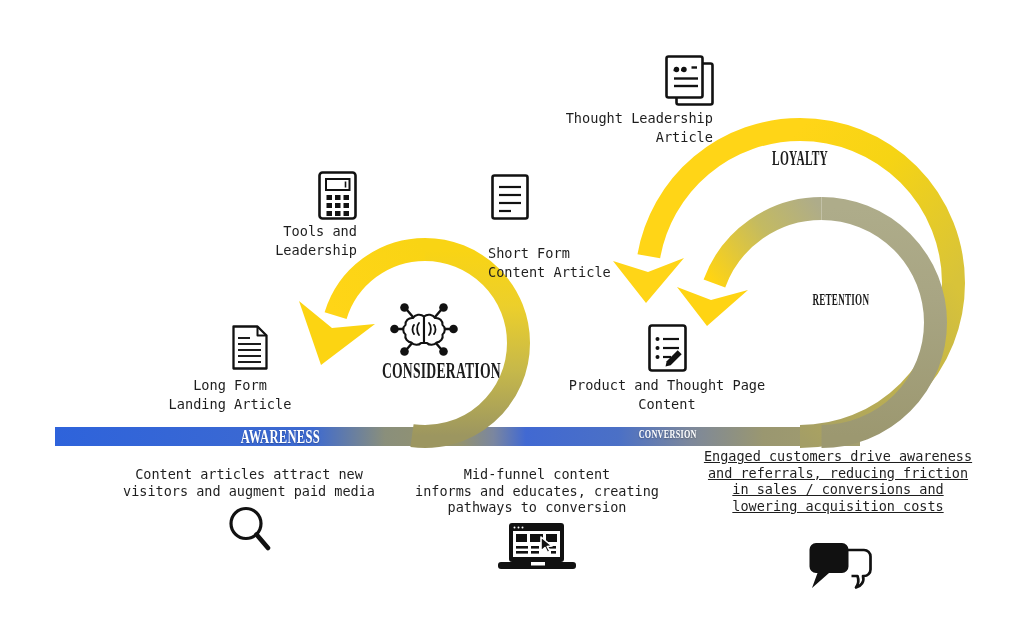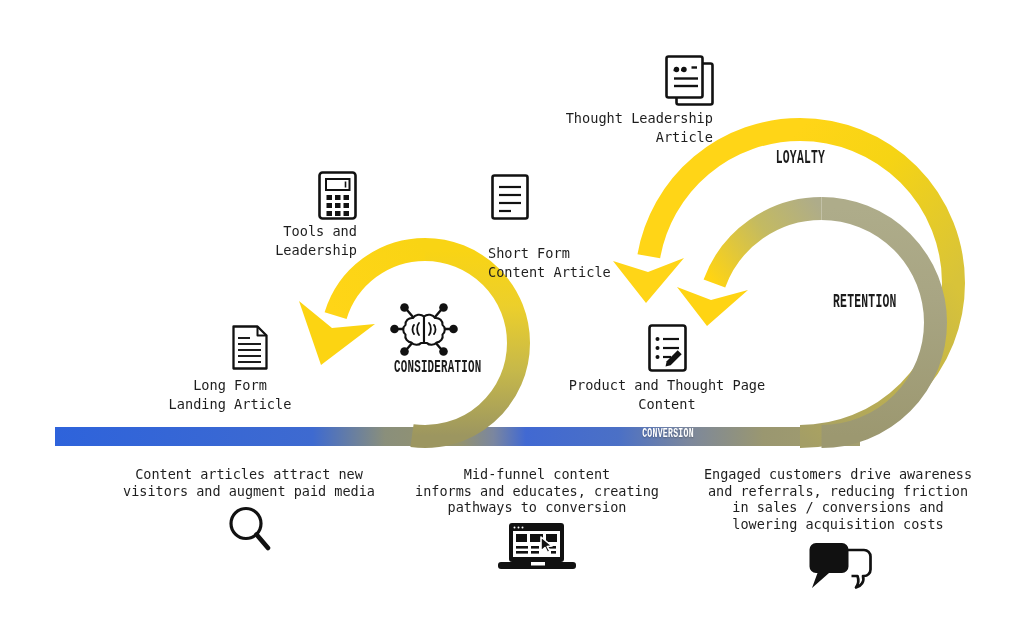--- a/index.html
+++ b/index.html
@@ -4,21 +4,21 @@
 <style>
   html,body{margin:0;padding:0;background:#ffffff;}
   .canvas{position:relative;width:1024px;height:643px;background:#ffffff;overflow:hidden;
           font-family:"DejaVu Sans Mono", monospace;}
   .canvas svg.art{position:absolute;left:0;top:0;}
   .txt{position:absolute;color:#1e1e1e;font-size:13.6px;line-height:19px;white-space:pre-line;}
   .txt.center{text-align:center;}
   .txt.right{text-align:right;}
   .caption{position:absolute;color:#1e1e1e;font-size:13.5px;line-height:16.5px;
            text-align:center;white-space:pre-line;}
-  .stage{position:absolute;font-family:Liberation Mono, monospace;font-weight:700;
+  .stage{position:absolute;font-family:Liberation Serif, serif;font-weight:700;
          color:#1b1b1b;text-align:center;line-height:1;}
   .stage>span{display:inline-block;transform:scaleX(0.57);transform-origin:center;
               letter-spacing:0.4px;white-space:nowrap;}
   .stage.on-bar{color:#ffffff;text-shadow:0 1px 2px rgba(0,0,0,0.28);}
   .stage.on-bar>span{transform:scaleX(0.68);}
 </style>
 </head>
 <body>
 
 <div class="canvas">
@@ -217,28 +217,29 @@
 Leadership</div>
 <div class="txt" style="left:488px;top:222px;width:200px;margin-top:22px;">Short Form
 Content Article</div>
 <div class="txt center" style="left:150px;top:376px;width:160px;">Long Form
 Landing Article</div>
 <div class="txt right" style="left:553px;top:109px;width:160px;">Thought Leadership
 Article</div>
 <div class="txt center" style="left:547px;top:376px;width:240px;">Product and Thought Page
 Content</div>
 
+<div class="stage on-bar" style="left:200px;top:428px;width:160px;font-size:18.5px;"><span>AWARENESS</span></div>
 <div class="stage on-bar" style="left:588px;top:428px;width:160px;font-size:12px;"><span>CONVERSION</span></div>
-<div class="stage" style="left:353px;top:358px;width:170px;font-size:19px;"><span>CONSIDERATION</span></div>
+<div class="stage" style="left:337px;top:358px;width:170px;font-size:24px;text-align:right;"><span>CONSIDERATION</span></div>
 <div class="stage" style="left:720px;top:148px;width:160px;font-size:20px;"><span>LOYALTY</span></div>
-<div class="stage" style="left:761px;top:292px;width:160px;font-size:20px;text-align:right;"><span>RETENTION</span></div>
+<div class="stage" style="left:761px;top:292px;width:160px;font-size:16px;"><span>RETENTION</span></div>
 
 <div class="caption" style="left:99px;top:466px;width:300px;">Content articles attract new
 visitors and augment paid media</div>
 <div class="caption" style="left:387px;top:466px;width:300px;">Mid-funnel content
 informs and educates, creating
 pathways to conversion</div>
-<div class="caption" style="left:688px;top:466px;width:300px;">Engaged customers drive awareness
+<div class="caption" style="left:688px;top:448px;width:300px;text-decoration:underline;">Engaged customers drive awareness
 and referrals, reducing friction
 in sales / conversions and
 lowering acquisition costs</div>
 
 </div>
 
 </body></html>

